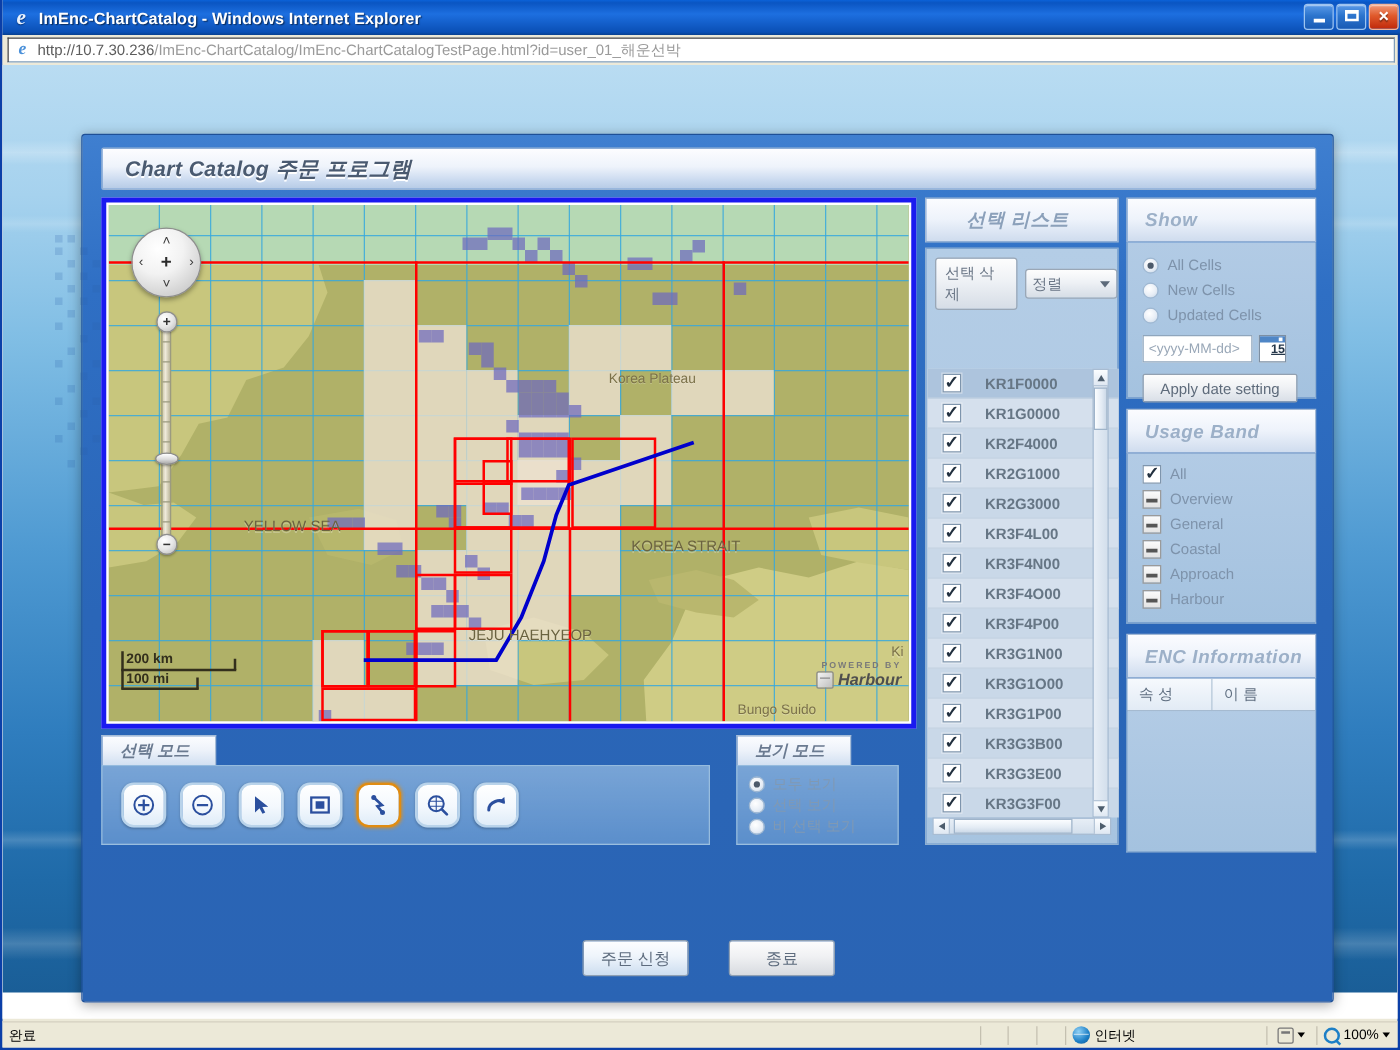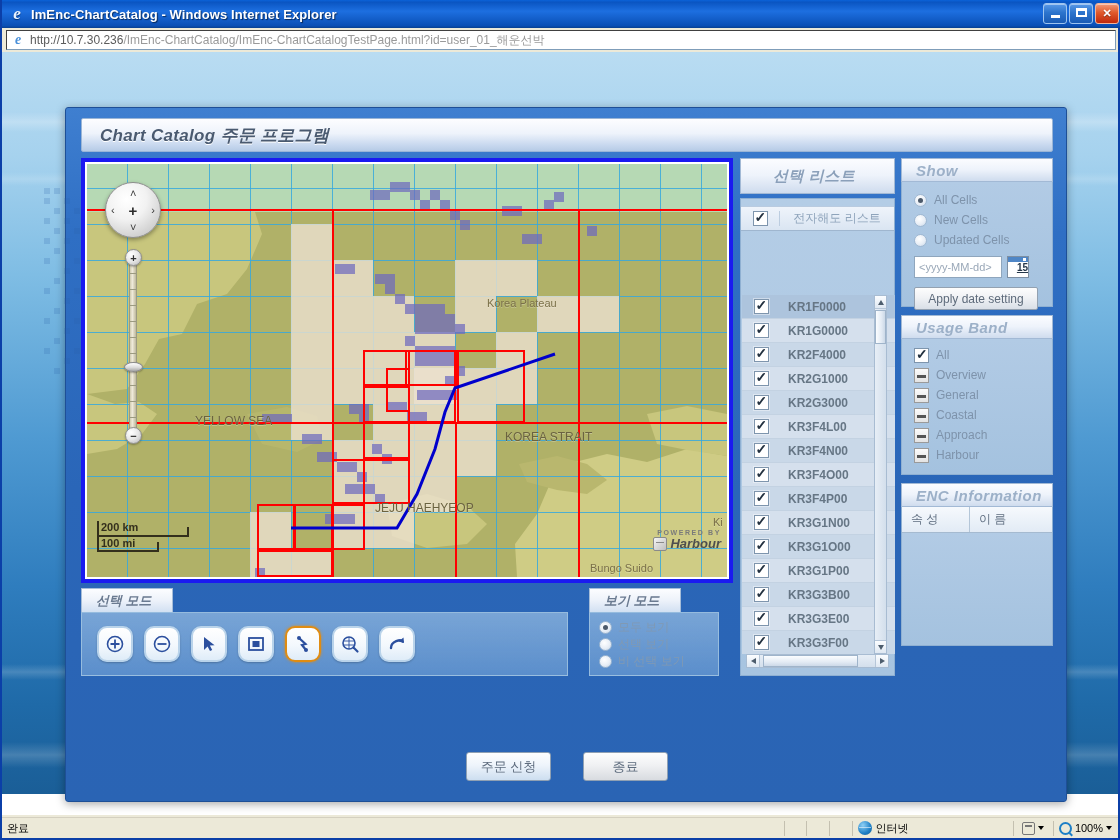--- a/index.html
+++ b/index.html
@@ -304,21 +304,21 @@
   }
   .hs-btn { width:13px; height:12px; background:linear-gradient(180deg,#fbfdff,#dfe8f2); border-right:1px solid #b6c6d8;
     display:flex; align-items:center; justify-content:center; }
   .hs-btn.r { border-right:none; border-left:1px solid #b6c6d8; margin-left:auto; }
   .hs-thumb { position:absolute; left:16px; width:95px; height:12px;
     background:linear-gradient(180deg,#fbfdff,#e3ebf4 60%,#ccd9e8); border:1px solid #9fb4ca; }
 
   
   .rcol { position:absolute; left:835px; top:50px; width:152px; }
   .card-head {
-    height:24px; background:linear-gradient(180deg,#fbfcff 0%,#eef3fb 48%,#cfdcee 100%);
+    height:36px; background:linear-gradient(180deg,#fbfcff 0%,#eef3fb 48%,#cfdcee 100%);
     border:1px solid #a2b9d5; display:flex; align-items:center; padding-left:14px;
   }
   .card-head span { font:italic bold 15px "Liberation Sans",sans-serif; color:#9cb0c8; letter-spacing:.5px; }
   .card-body {
     background:linear-gradient(180deg,#b2cbe5,#a4c2df);
     border:1px solid #8fb0d2; border-top:none; padding:8px 0 8px 12px;
   }
   .opt-row { display:flex; align-items:center; gap:7px; height:20px; }
   .opt-row span { font:12px "Liberation Sans",sans-serif; color:#7e93ab; }
   .date-row { display:flex; align-items:center; gap:5px; margin-top:6px; }
@@ -760,25 +760,26 @@
           <div class="radio"></div>
           <span>비 선택 보기</span>
         </div>
       </div>
 
       <div class="list-panel">
         <div class="rp-head">
           <span>선택 리스트</span>
         </div>
         <div class="rp-body">
-          <div class="lp-colhead">
-            <div class="chk-cell">
-              <div class="chk on"></div>
+          <div class="lp-tools">
+            <div class="btn3d">선택 삭제</div>
+            <div class="sel-box">
+              <span>정렬</span>
+              <span class="tri-dn"></span>
             </div>
-            <div class="lbl">전자해도 리스트</div>
           </div>
 
           <div class="lp-rows">
             <div class="lrow first">
                   <div class="c1">
                     <div class="chk on"></div>
                   </div>
                   <div class="c2">KR1F0000</div>
                 </div>
             <div class="lrow alt">

